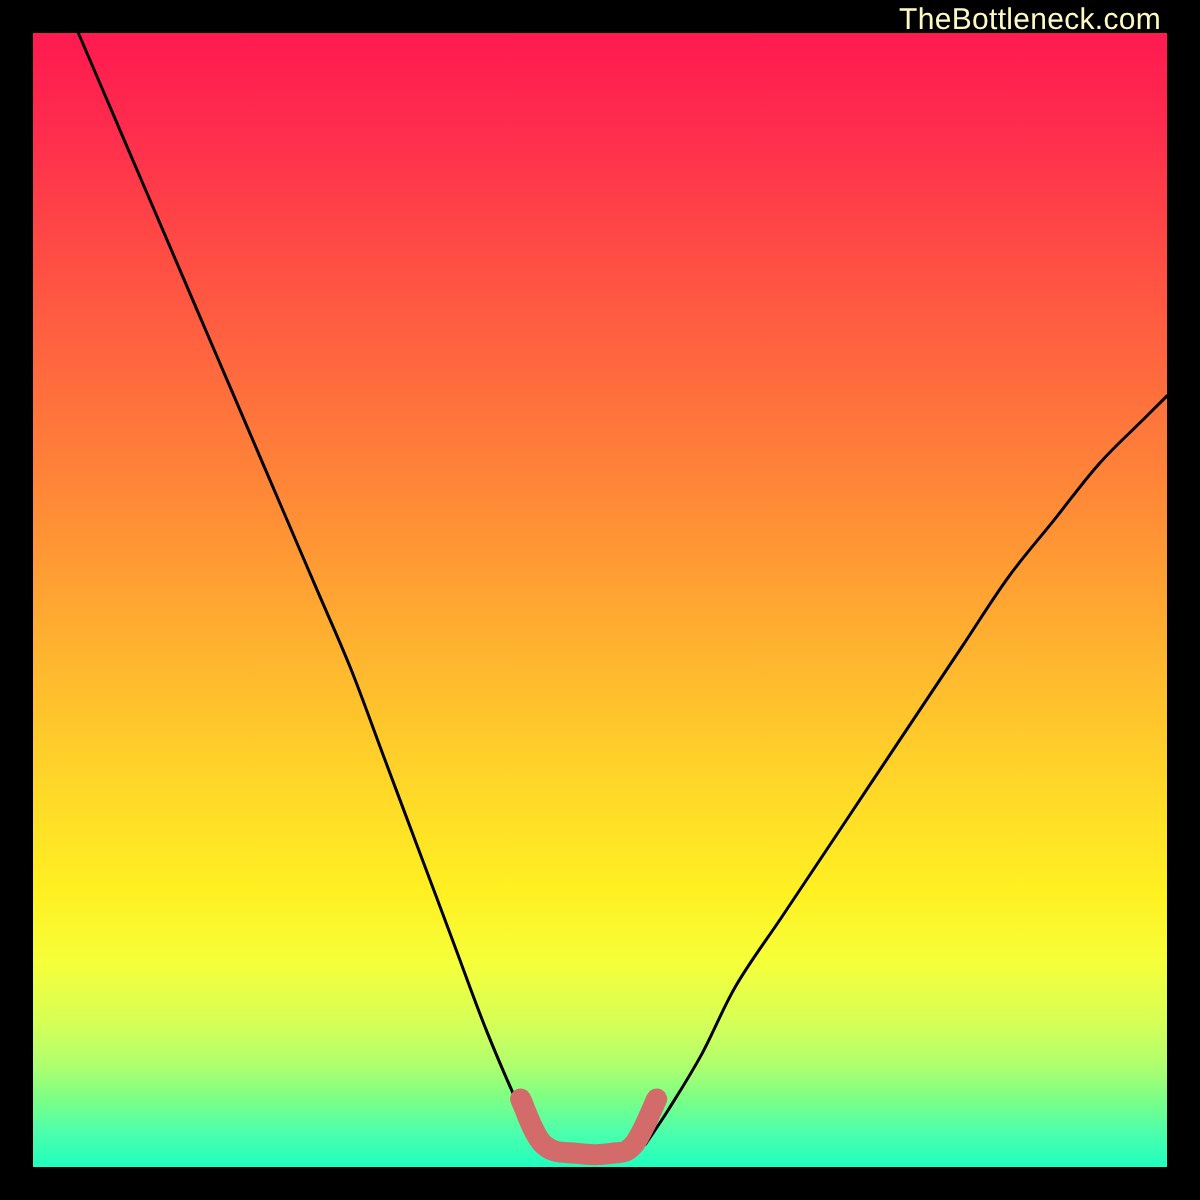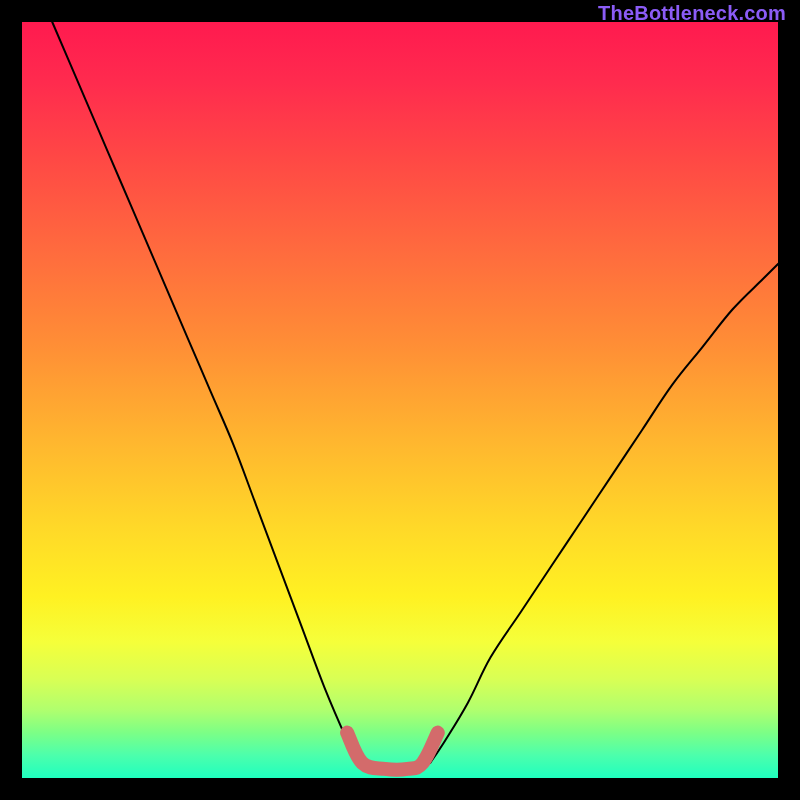--- a/index.html
+++ b/index.html
@@ -37,24 +37,24 @@
       #d8ff55 87%,
       #b0ff6e 91%,
       #7cff86 94%,
       #4cffac 97%,
       #1fffbf 100%
     );
   }
   .watermark {
     position: absolute;
     top: 2px;
-    right: 14px;
-    color: #8b5cf6;
+    right: 26px;
+    color: #fef9c3;
     font-size: 20px;
-    font-weight: 700;
+    font-weight: 400;
     letter-spacing: 0.2px;
     user-select: none;
   }
   svg.overlay {
     position: absolute;
     left: 0;
     top: 0;
     width: 756px;
     height: 756px;
     overflow: visible;

